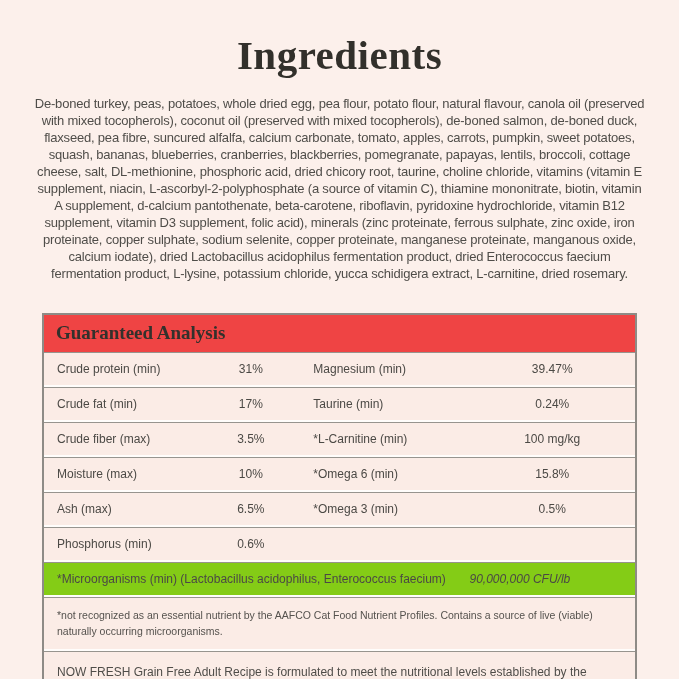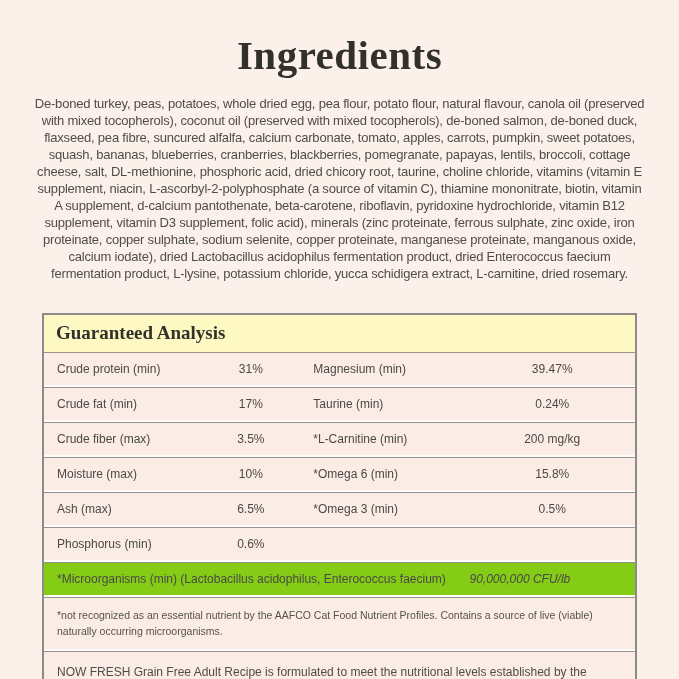--- a/index.html
+++ b/index.html
@@ -36,21 +36,21 @@
   }
 
   .ga {
     width: 595px;
     margin: 31px auto 0 auto;
     background: #ffffff;
     border: 2px solid #8e8b86;
     box-sizing: border-box;
   }
   .ga-head {
-    background: #fef9c3;
+    background: #ef4444;
     padding: 7px 12px 8px 12px;
     font-family: "Liberation Serif", "DejaVu Serif", serif;
     font-weight: 600;
     font-size: 19px;
     color: #33312c;
   }
   .ga-row {
     background: #fbece6;
     border-top: 1px solid #97948e;
     border-bottom: 2px solid #fffdfb;
@@ -123,21 +123,21 @@
       <div class="lbl">Crude fat (min)</div>
       <div class="val">17%</div>
       <div class="lbl lbl2">Taurine (min)</div>
       <div class="val">0.24%</div>
     </div>
 
     <div class="ga-row">
       <div class="lbl">Crude fiber (max)</div>
       <div class="val">3.5%</div>
       <div class="lbl lbl2">*L-Carnitine (min)</div>
-      <div class="val">200 mg/kg</div>
+      <div class="val">100 mg/kg</div>
     </div>
 
     <div class="ga-row">
       <div class="lbl">Moisture (max)</div>
       <div class="val">10%</div>
       <div class="lbl lbl2">*Omega 6 (min)</div>
       <div class="val">15.8%</div>
     </div>
 
     <div class="ga-row">

